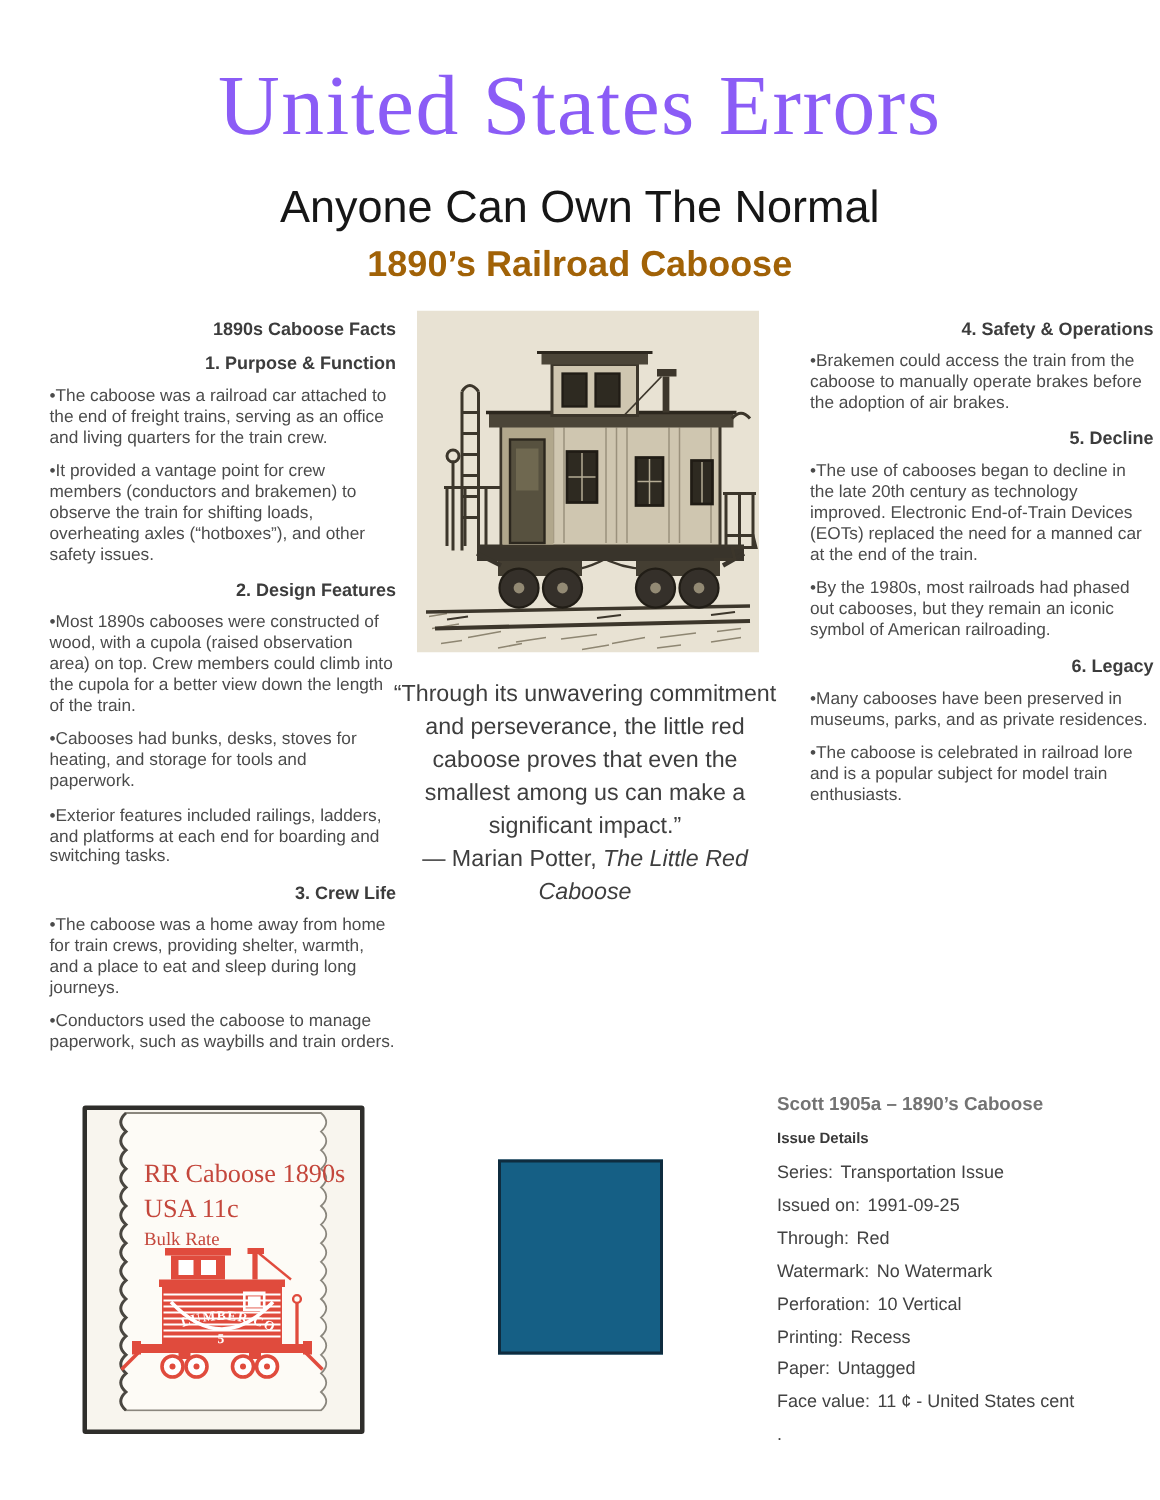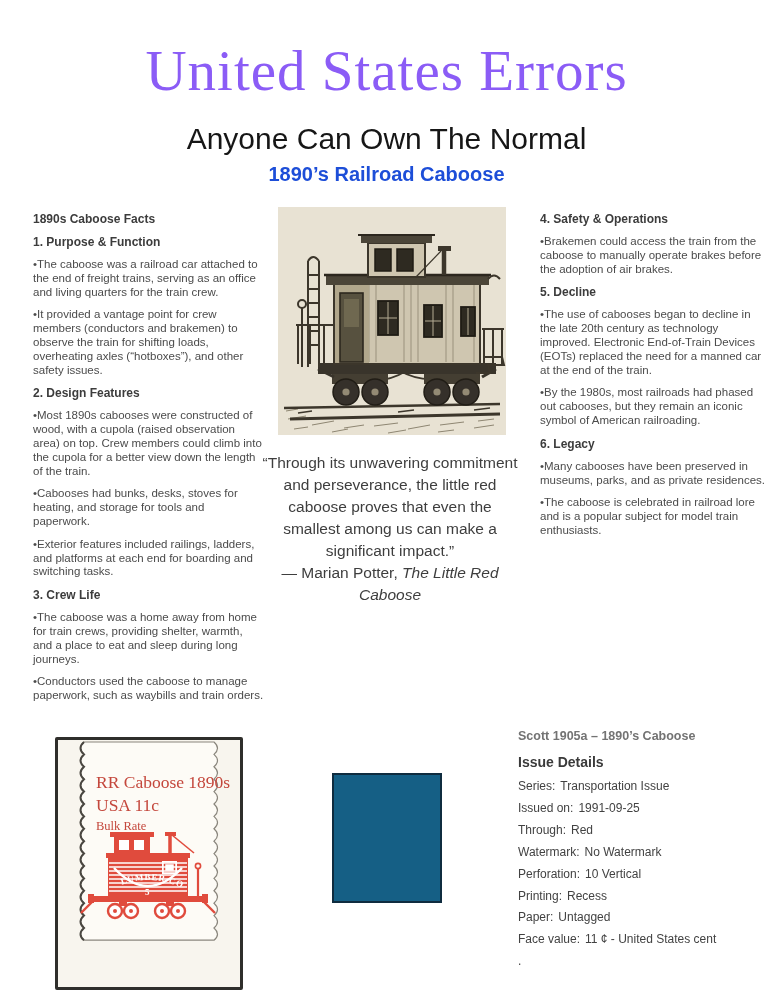--- a/index.html
+++ b/index.html
@@ -2,38 +2,38 @@
 <html><head>
 <meta charset="utf-8">
 <style>
   html,body{margin:0;padding:0;background:#ffffff;}
   .page{position:relative;width:773px;height:1000px;background:#ffffff;overflow:hidden;
         font-family:"Liberation Sans",sans-serif;color:#4b4b4b;}
   .center{left:0;right:0;text-align:center;}
   .page-title{position:absolute;top:38px;font-family:"Liberation Serif",serif;
               font-size:57px;color:#8b5cf6;letter-spacing:1px;font-weight:500;}
   .page-subtitle{position:absolute;top:122px;font-size:30px;color:#161616;}
-  .page-heading{position:absolute;top:163px;font-size:20px;font-weight:bold;color:#1d4ed8;}
+  .page-heading{position:absolute;top:163px;font-size:24px;font-weight:bold;color:#a16207;}
   .col{position:absolute;top:212px;font-size:11.5px;line-height:13.8px;color:#4b4b4b;}
   .col-left{left:33px;width:231px;}
   .col-right{left:540px;width:229px;}
-  .col h4{font-size:12px;line-height:14px;color:#3c3c3c;margin:0 0 9px 0;}
+  .col h4{font-size:12px;line-height:14px;color:#3c3c3c;margin:0 0 9px 0;text-align:right;}
   .col p{margin:0 0 9px 0;}
   .illus{position:absolute;left:278px;top:207px;width:228px;height:228px;}
   .quote{position:absolute;left:262px;top:452px;width:256px;text-align:center;
          font-size:15.5px;font-weight:normal;color:#3e3e3e;line-height:1.42;}
   .quote em{font-style:italic;}
-  .stamp-frame{position:absolute;left:55px;top:737px;width:188px;height:253px;
+  .stamp-frame{position:absolute;left:55px;top:737px;width:188px;height:219px;
                box-sizing:border-box;border:3px solid #2f2e2b;border-radius:2px;
                background:#f8f5ee;}
   .swatch{position:absolute;left:332px;top:773px;width:110px;height:130px;
           box-sizing:border-box;border:2px solid #0f2c3f;}
   .details{position:absolute;left:518px;top:729px;width:252px;font-size:12px;color:#424242;}
   .details .d-title{font-weight:bold;font-size:12.5px;color:#737373;margin:0 0 11px 0;}
-  .details .d-sub{font-weight:bold;font-size:14px;color:#3a3a3a;margin:0 0 9px 0;}
+  .details .d-sub{font-weight:bold;font-size:10px;color:#3a3a3a;margin:0 0 9px 0;}
   .details .row{margin:0 0 7.5px 0;line-height:14.4px;}
   .details .row .lbl{margin-right:5px;}
   .details .dot{margin-top:2px;}
 </style>
 </head>
 <body>
 
 <div class="page">
 
   <div class="page-title center">United States Errors</div>

